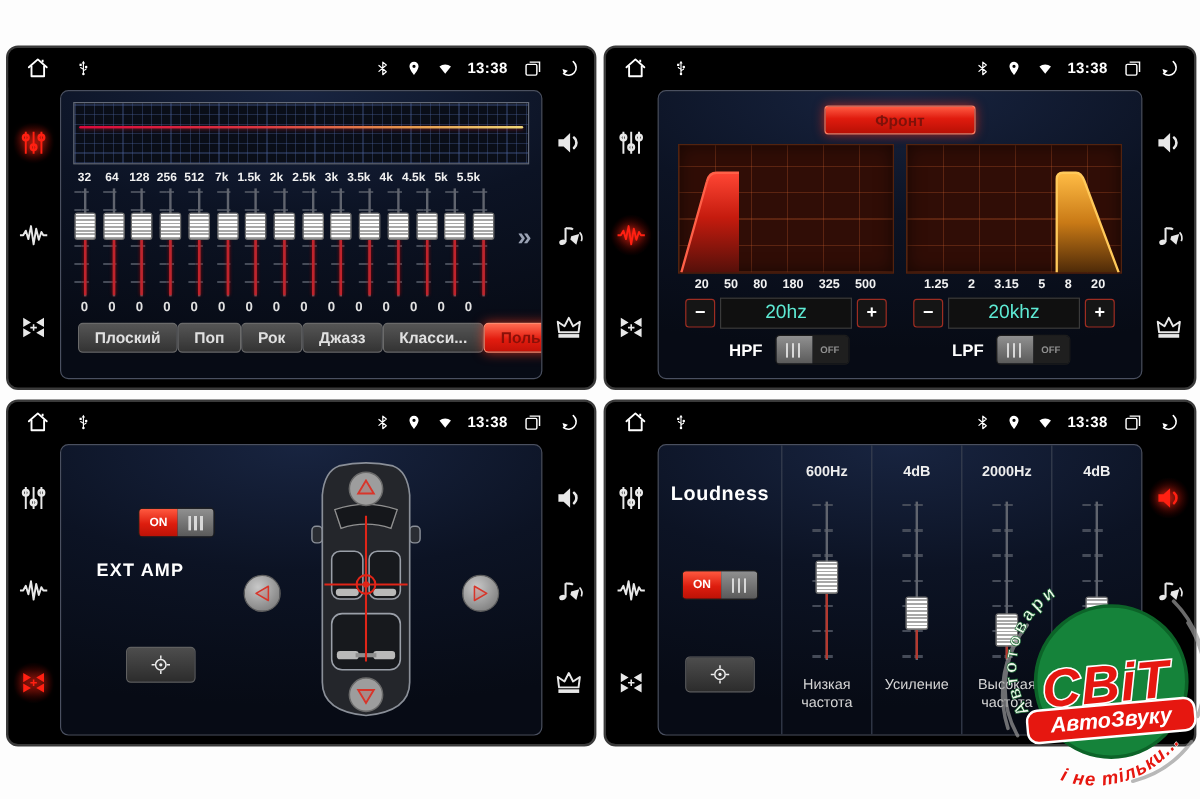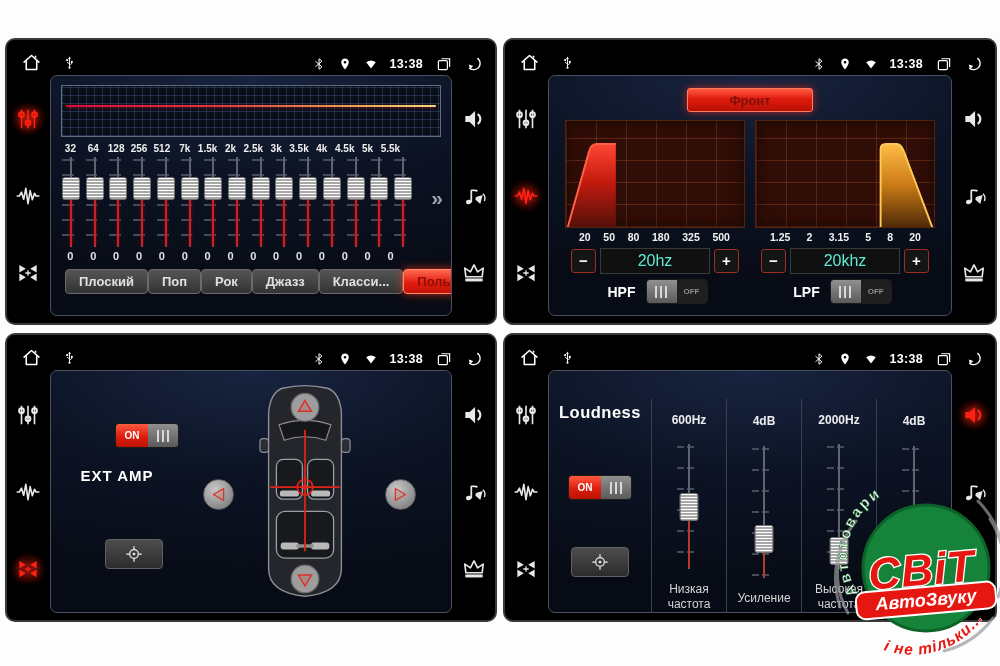--- a/index.html
+++ b/index.html
@@ -1,21 +1,21 @@
 <!DOCTYPE html>
 <html><head>
 <meta charset="utf-8">
 <style>
   html,body{margin:0;padding:0;}
   body{width:1000px;height:666px;position:relative;background:#fdfdfd;overflow:hidden;
        font-family:"Liberation Sans",sans-serif;-webkit-font-smoothing:antialiased;}
   .panel{position:absolute;background:#000;border:2px solid #3a3a3a;border-radius:10px;
          overflow:hidden;box-sizing:border-box;}
   
-  .sbar{height:33px;display:flex;align-items:flex-end;justify-content:space-between;
+  .sbar{height:33px;display:flex;align-items:center;justify-content:space-between;
         padding:0 12px 0 14px;background:#000;}
   .sb-l,.sb-r{display:flex;align-items:center;gap:12px;color:#fff;}
   .sb-l{gap:20px;}
   .time{font-size:12.5px;font-weight:bold;color:#fff;letter-spacing:.3px;}
   .ic{display:block;}
   .i20{width:21px;height:21px;} .i16{width:15px;height:15px;} .i14{width:14px;height:14px;}
   .i18{width:18px;height:18px;}
   
   .crow{display:flex;align-items:stretch;height:calc(100% - 33px);}
   .side{width:42px;display:flex;flex-direction:column;align-items:center;
@@ -101,21 +101,21 @@
   .tbtn svg{width:20px;height:20px;}
   .acir{width:31px;height:31px;border-radius:50%;background:radial-gradient(circle at 38% 32%,#c8c8c8,#8a8a8a 70%,#6f6f6f);
         border:1px solid #5e5e5e;display:flex;align-items:center;justify-content:center;box-sizing:border-box;}
   .acir svg{width:19px;height:19px;}
   
   .lmain{display:flex;}
   .lsec{width:102px;display:flex;flex-direction:column;align-items:center;padding-top:32px;gap:13px;}
   .ltitle{font-size:16.5px;font-weight:bold;color:#fff;letter-spacing:.5px;}
   .lsec .tg{margin-top:40px;}
   .lsec .tbtn{margin-top:34px;}
-  .lcol{flex:1;border-left:1px solid #394050;display:flex;flex-direction:column;align-items:center;margin-top:28px;}
+  .lcol{flex:1;border-left:1px solid #394050;display:flex;flex-direction:column;align-items:center;}
   .lhdr{height:44px;display:flex;align-items:center;font-size:12px;font-weight:bold;color:#eee;}
   .lsl{position:relative;height:138px;width:30px;
        background-image:repeating-linear-gradient(180deg,#454b58 0 2px,transparent 2px 21px),
                         repeating-linear-gradient(180deg,#454b58 0 2px,transparent 2px 21px);
        background-size:7px 130px,7px 130px;background-position:3px 5px,calc(100% - 10px) 5px;
        background-repeat:no-repeat;}
   .lsl::before{content:"";position:absolute;left:50%;margin-left:-1px;top:3px;bottom:3px;width:2px;background:#60646e;}
   .lsl .rt{position:absolute;left:50%;margin-left:-1px;top:calc(var(--kt) + 26px);bottom:4px;width:2px;
        background:#b5392f;}
   .lsl .kn{position:absolute;left:50%;transform:translateX(-50%);top:var(--kt);width:17px;height:26px;

